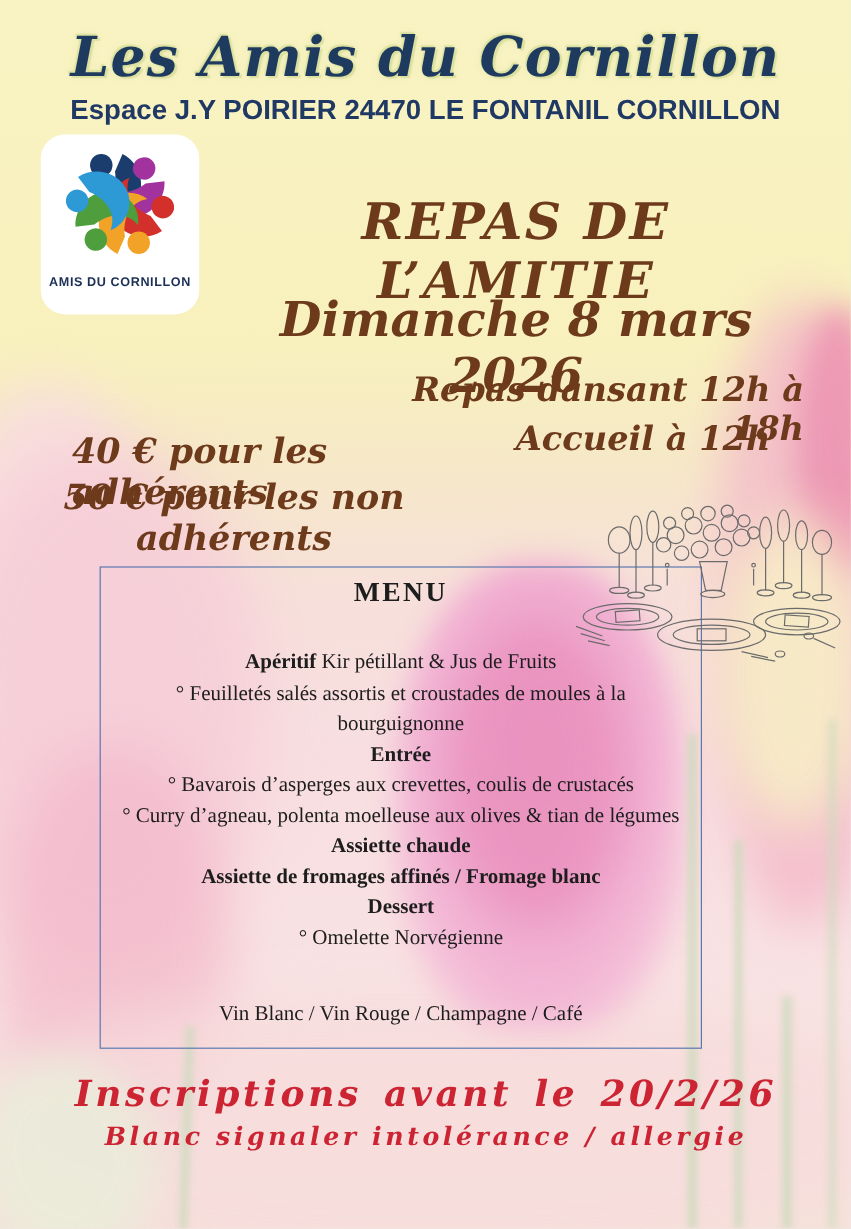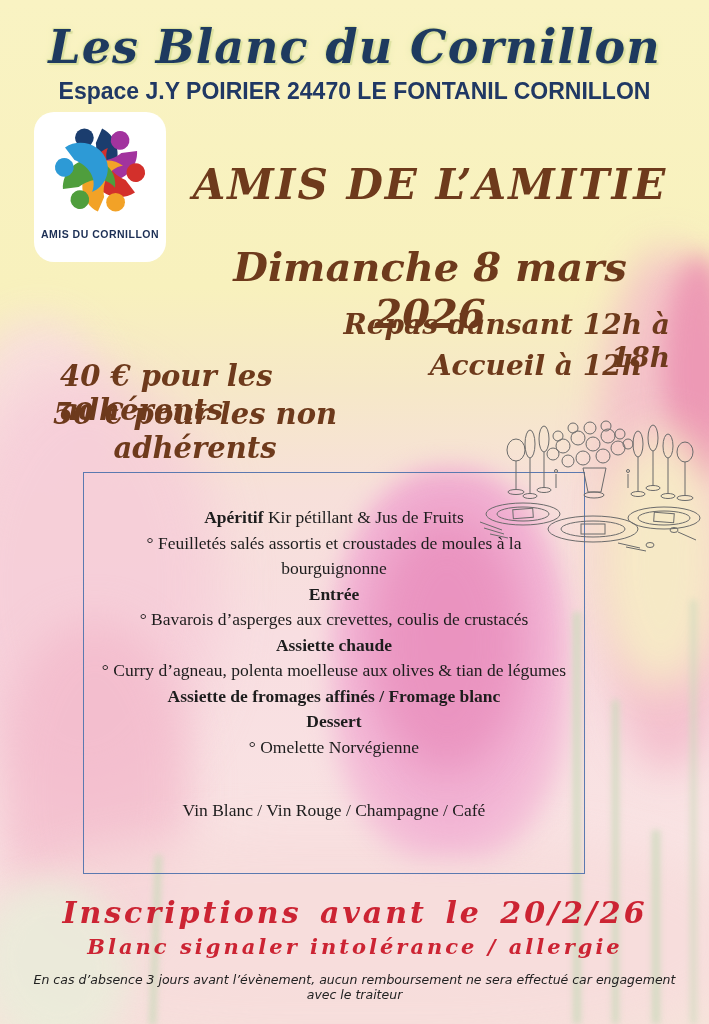--- a/index.html
+++ b/index.html
@@ -86,56 +86,57 @@
   <div class="blob b-bottom-wash"></div>
   <div class="blob b-center-tulip"></div>
   <div class="blob b-center-core"></div>
   <div class="blob b-leaf-bl"></div>
   <div class="stem stem1"></div>
   <div class="stem stem2"></div>
   <div class="stem stem3"></div>
   <div class="stem stem4"></div>
   <div class="stem stem5"></div>
 
-  <div class="title">Les Blanc du Cornillon</div>
+  <div class="title">Les Amis du Cornillon</div>
   <div class="subtitle">Espace J.Y POIRIER 24470 LE FONTANIL CORNILLON</div>
 
   <div class="logo-card">
     <svg width="104" height="104" viewBox="-50 -50 100 100">
       <defs>
         <g id="figure">
           <circle cx="-15" cy="-31" r="9"></circle>
           <path d="M 2,-40 C 18,-32 22,-10 10,2 C 2,10 -12,12 -22,4 C -8,2 -2,-12 -4,-26 Z"></path>
         </g>
       </defs>
       <use href="#figure" transform="rotate(0)" fill="#1b3d6e"></use>
       <use href="#figure" transform="rotate(60)" fill="#a2339e"></use>
       <use href="#figure" transform="rotate(120)" fill="#d3302b"></use>
       <use href="#figure" transform="rotate(180)" fill="#f2a227"></use>
       <use href="#figure" transform="rotate(240)" fill="#4f9e3d"></use>
       <use href="#figure" transform="rotate(300)" fill="#2d9ad6"></use>
     </svg>
     <div class="logo-label">AMIS DU CORNILLON</div>
   </div>
 
-  <div class="script event-title">AMIS DE L’AMITIE</div>
+  <div class="script event-title">REPAS DE L’AMITIE</div>
   <div class="script event-date">Dimanche 8 mars 2026</div>
   <div class="script event-time">Repas dansant 12h à 18h</div>
   <div class="script event-welcome">Accueil à 12h</div>
   <div class="script price1">40 € pour les adhérents</div>
   <div class="script price2">50 € pour les non adhérents</div>
 
   <div class="menu-box">
+    <div class="menu-title">MENU</div>
     <div class="menu-lines">
       <div class="menu-line"><b>Apéritif</b><span> Kir pétillant &amp; Jus de Fruits</span></div>
       <div class="menu-line"><b></b><span>° Feuilletés salés assortis et croustades de moules à la bourguignonne</span></div>
       <div class="menu-line"><b>Entrée</b><span></span></div>
       <div class="menu-line"><b></b><span>° Bavarois d’asperges aux crevettes, coulis de crustacés</span></div>
+      <div class="menu-line"><b></b><span>° Curry d’agneau, polenta moelleuse aux olives &amp; tian de légumes</span></div>
       <div class="menu-line"><b>Assiette chaude</b><span></span></div>
-      <div class="menu-line"><b></b><span>° Curry d’agneau, polenta moelleuse aux olives &amp; tian de légumes</span></div>
       <div class="menu-line"><b>Assiette de fromages affinés / Fromage blanc</b><span></span></div>
       <div class="menu-line"><b>Dessert</b><span></span></div>
       <div class="menu-line"><b></b><span>° Omelette Norvégienne</span></div>
       <div class="menu-line drinks"><b></b><span>Vin Blanc / Vin Rouge / Champagne / Café</span></div>
     </div>
   </div>
 
   <svg class="table-art" width="240" height="142" viewBox="0 0 240 142">
 
     <g>
@@ -205,15 +206,14 @@
       <path d="M12,106 L34,114 M16,112 L36,118 M22,118 L40,122"></path>
       <path d="M150,127 L172,132 M158,131 L178,135"></path>
         <ellipse cx="182" cy="129" rx="4" ry="2.5"></ellipse>
       <path d="M210,116 L228,124"></path>
         <ellipse cx="206" cy="114" rx="4" ry="2.5"></ellipse>
     </g>
   </svg>
 
   <div class="reg reg-deadline">Inscriptions avant le 20/2/26</div>
   <div class="reg reg-allergy">Blanc signaler intolérance / allergie</div>
-  <div class="disclaimer">En cas d’absence 3 jours avant l’évènement, aucun remboursement ne sera effectué car engagement avec le traiteur</div>
 
 </div>
 
 </body></html>

